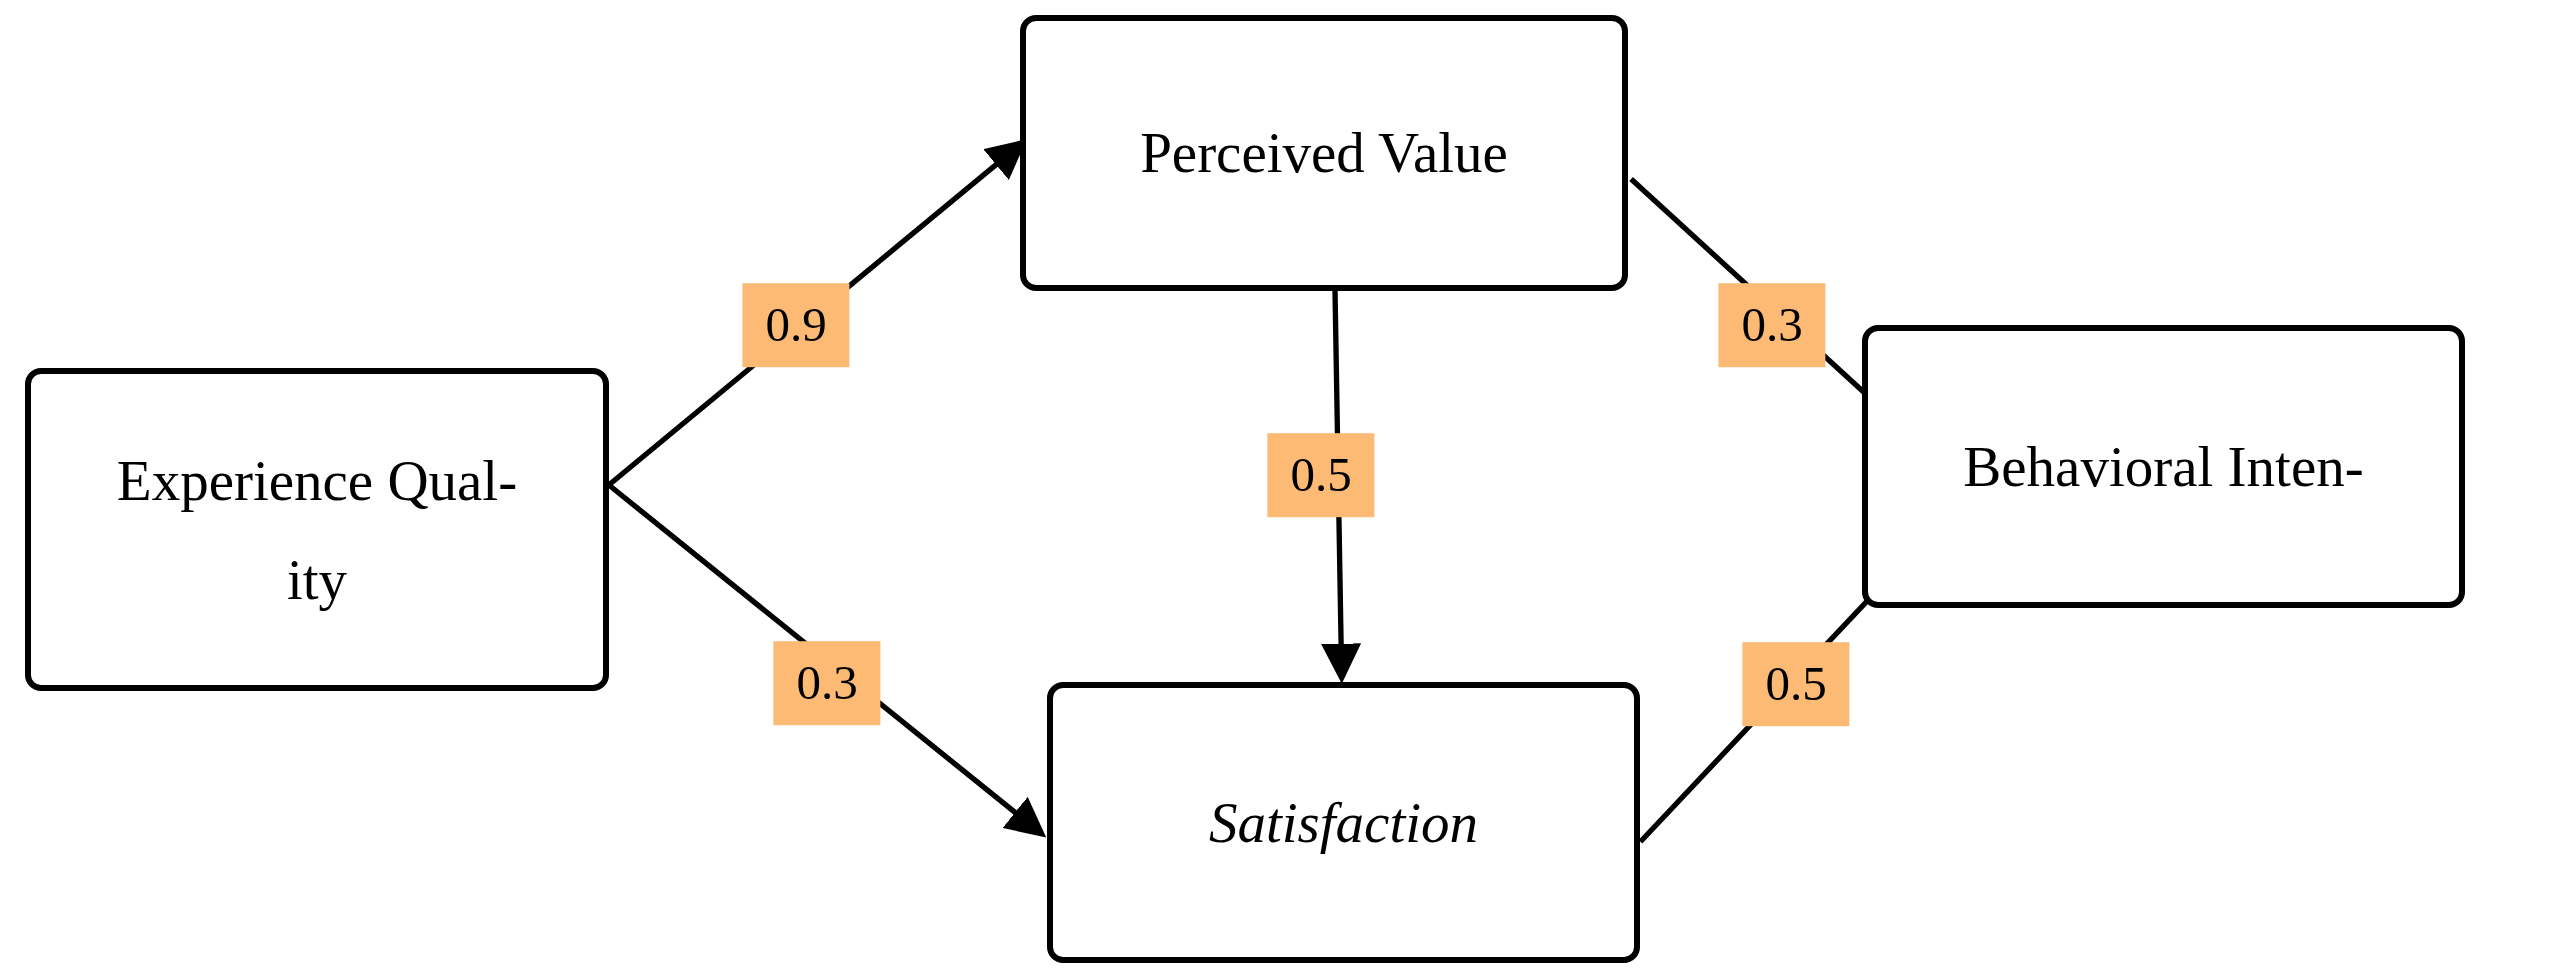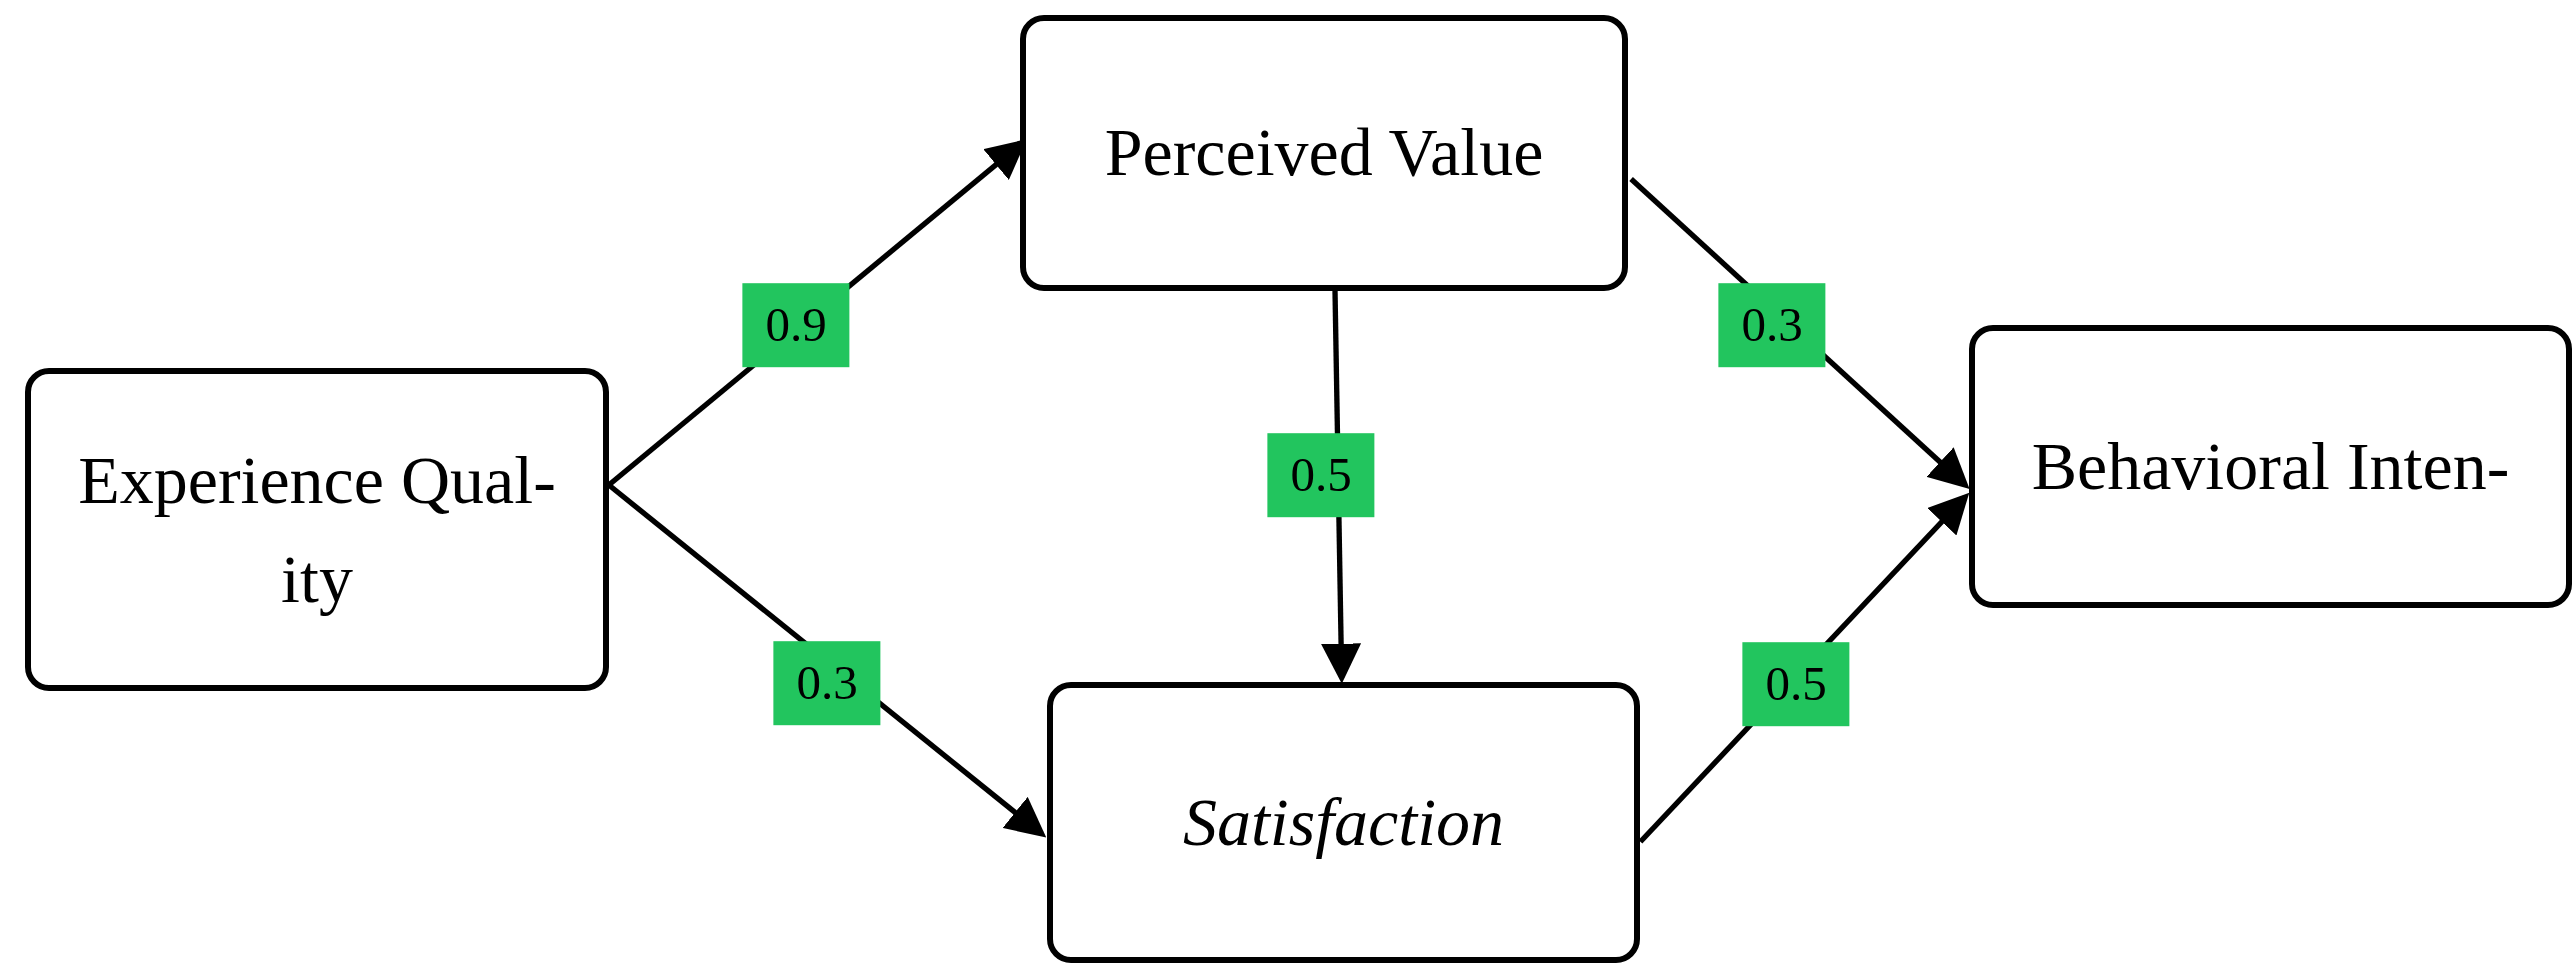--- a/index.html
+++ b/index.html
@@ -27,42 +27,42 @@
   .edges line {
     stroke: #000000;
     stroke-width: 8;
   }
   .node {
     position: absolute;
     z-index: 2;
     box-sizing: border-box;
     background: #ffffff;
     border: 6.7px solid #000000;
-    border-radius: 24px;
+    border-radius: 16px;
     display: flex;
     flex-direction: column;
     justify-content: center;
     align-items: center;
     text-align: center;
-    font-size: 68px;
+    font-size: 57px;
     line-height: 99px;
     white-space: nowrap;
   }
   .node-line {
     display: block;
   }
   .node-eq  { left: 25px;   top: 368px;  width: 584px; height: 323px; }
   .node-pv  { left: 1020px; top: 14.7px;   width: 608px; height: 276px; }
   .node-sat { left: 1047px; top: 682px; width: 593px; height: 281px; font-style: italic; }
-  .node-bi  { left: 1969px; top: 325px;  width: 603px; height: 283px; align-items: center; }
+  .node-bi  { left: 1862px; top: 325px;  width: 603px; height: 283px; align-items: center; }
   .weight {
     position: absolute;
     z-index: 3;
     transform: translate(-50%, -50%);
-    background: #22c55e;
+    background: #fdba74;
     padding: 17.3px 23px;
     font-size: 49px;
     line-height: 1;
     white-space: nowrap;
   }
   .w-eq-pv  { left: 796px; top: 325px; }
   .w-eq-sat { left: 827px; top: 683px; }
   .w-pv-sat { left: 1321px; top: 475px; }
   .w-pv-bi  { left: 1772px; top: 325px; }
   .w-sat-bi { left: 1796px; top: 684px; }

